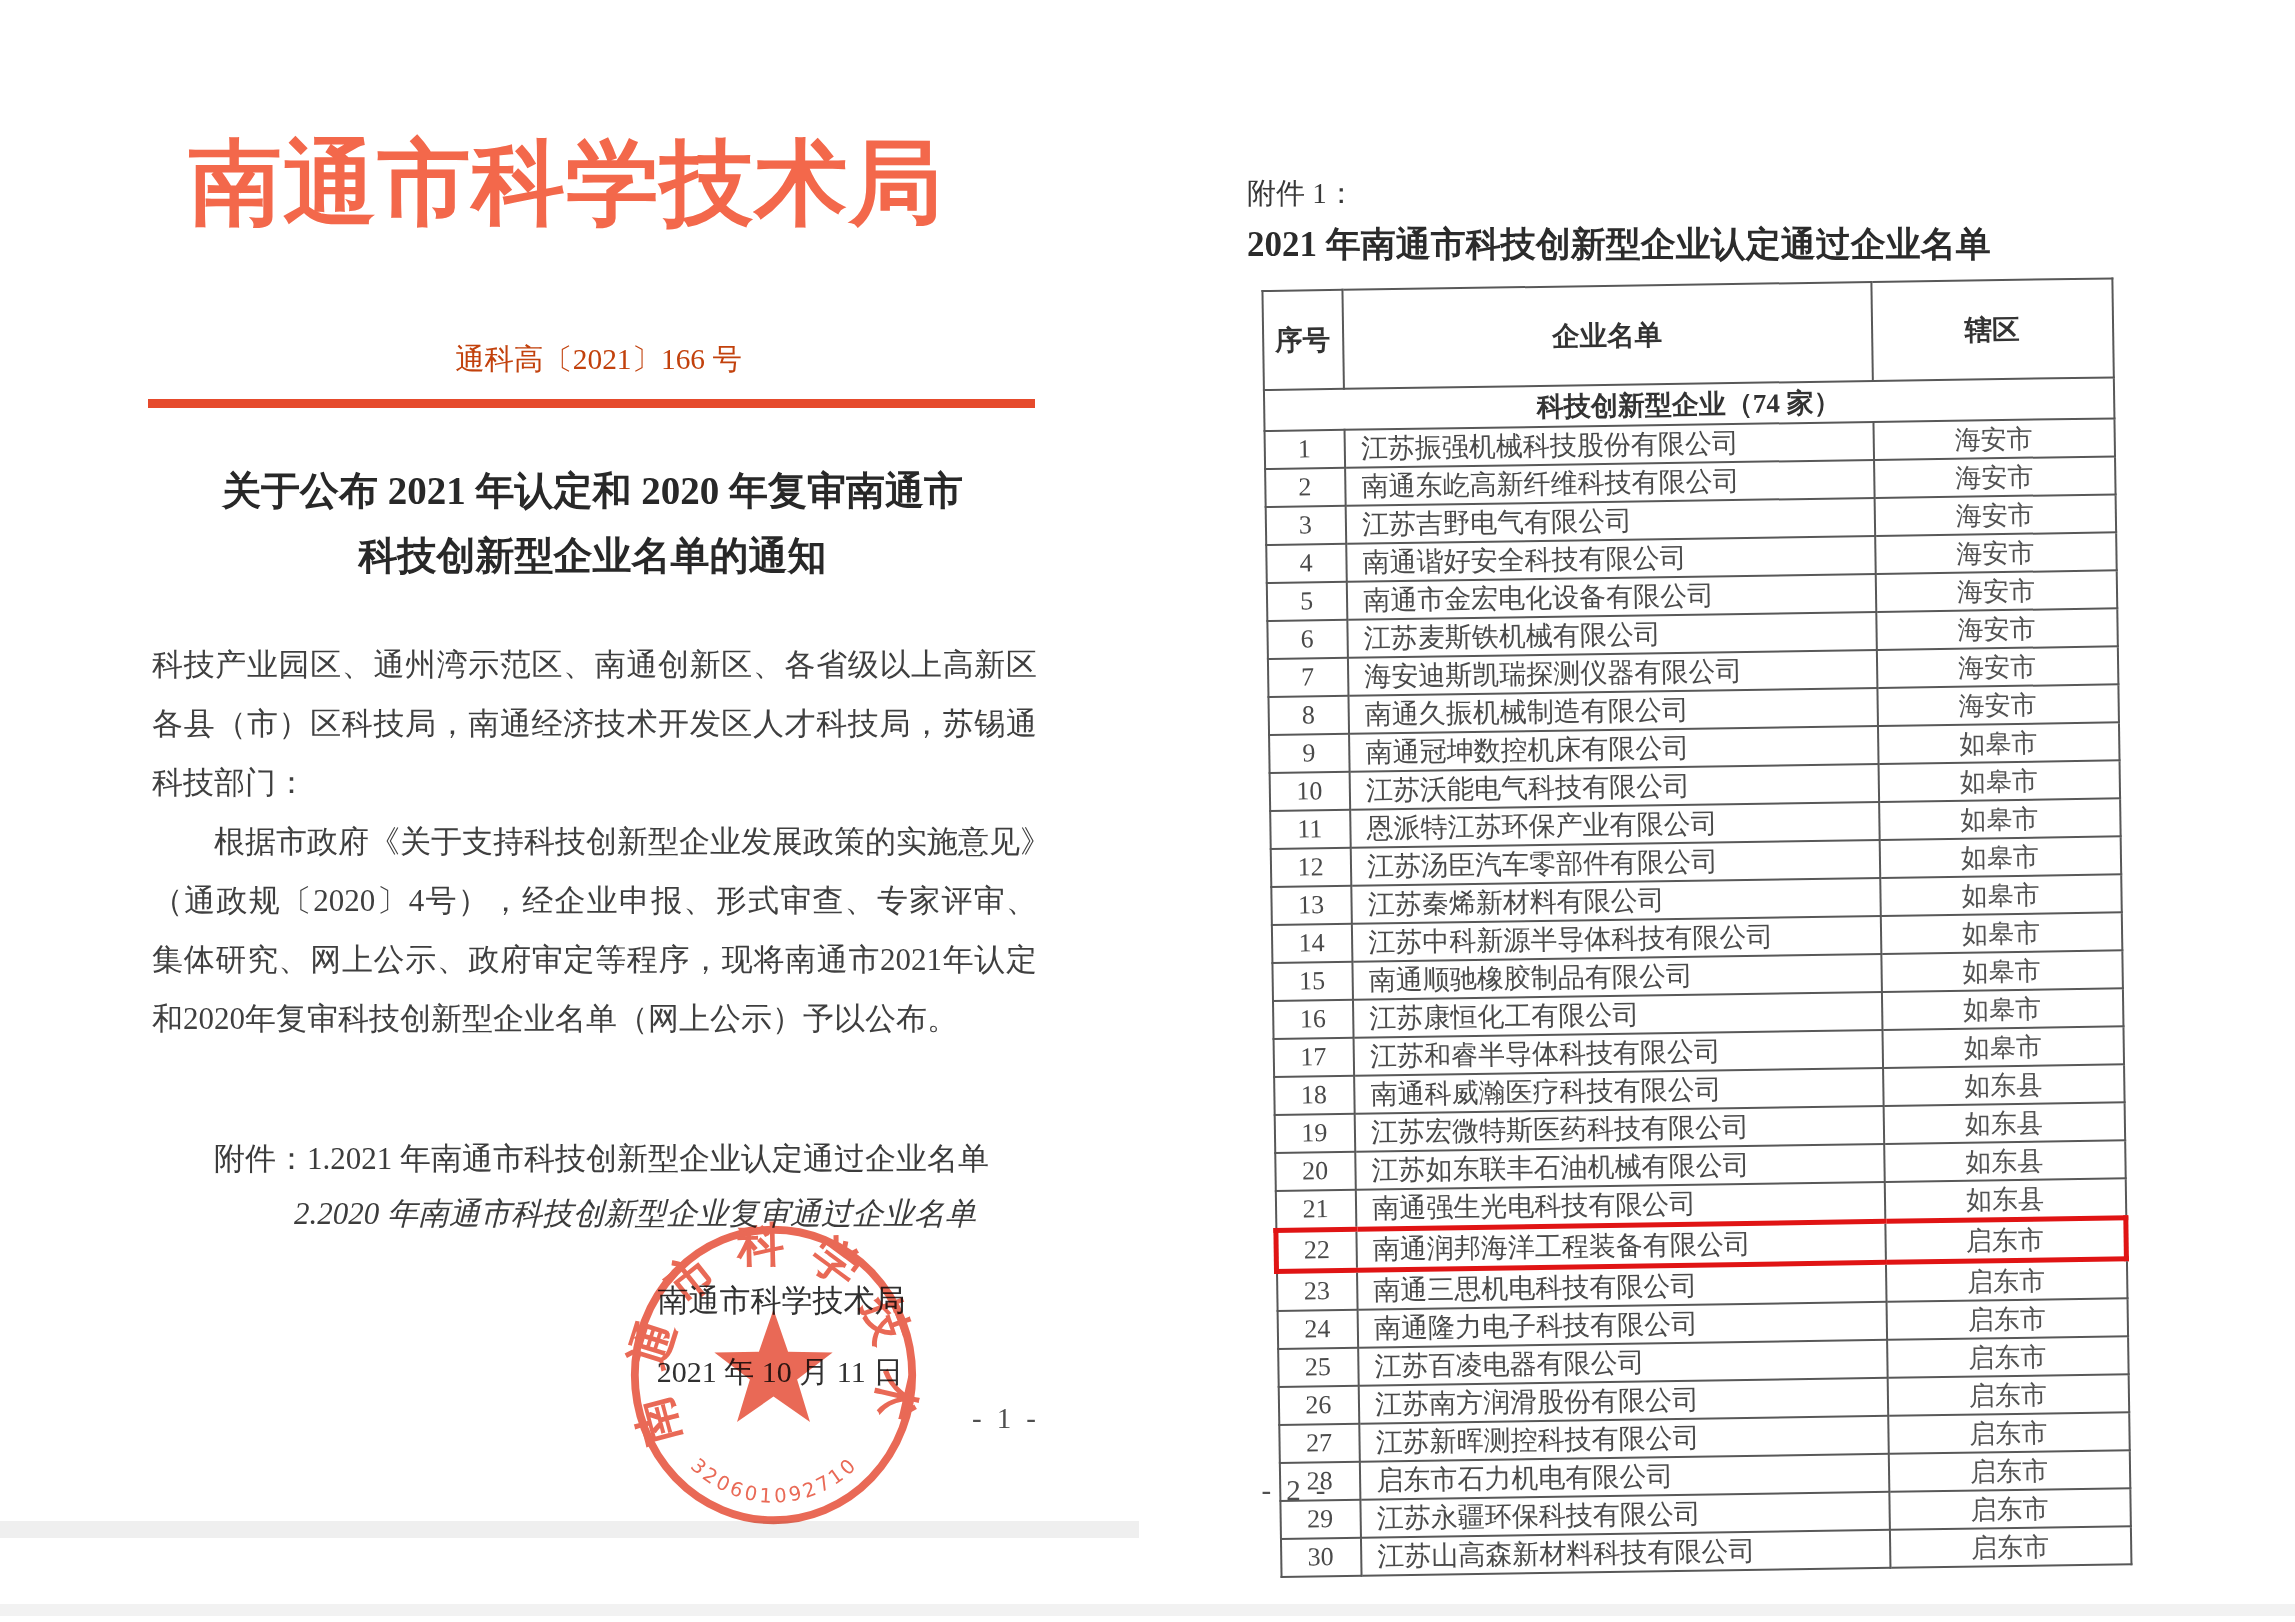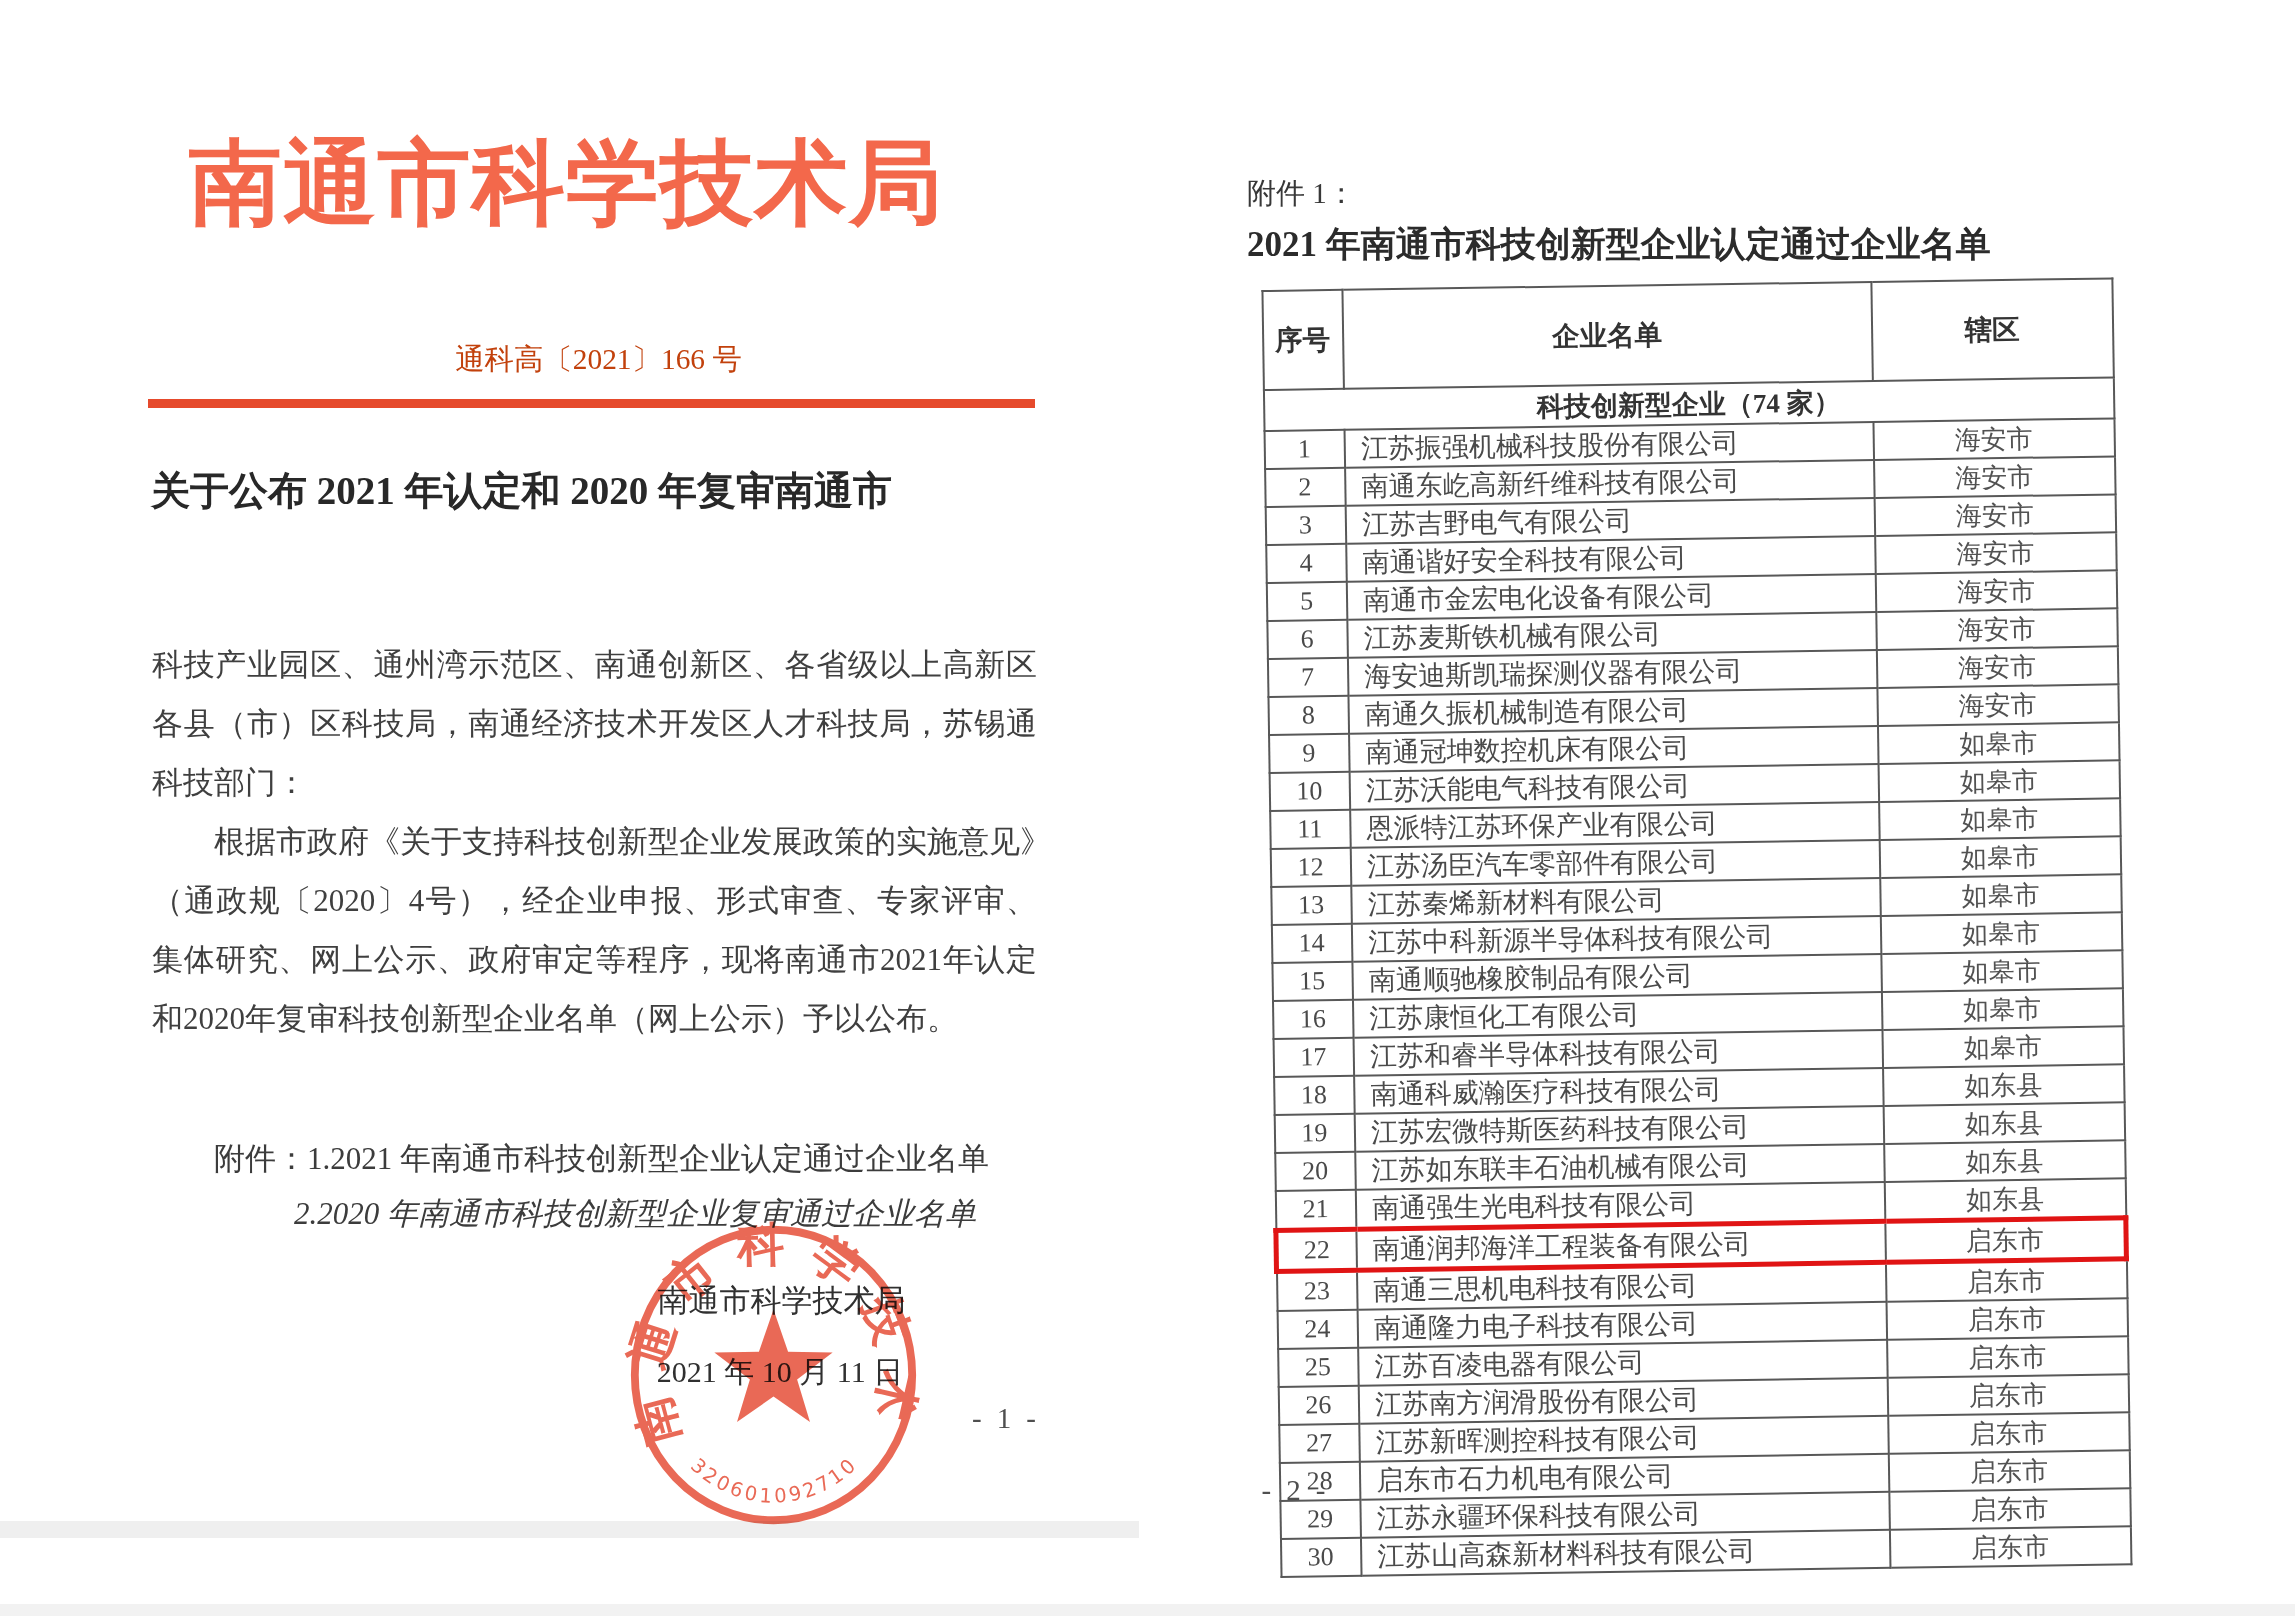--- a/index.html
+++ b/index.html
@@ -12,21 +12,21 @@
 
   
   .agency {
     left:111px; top:128px; width:910px; text-align:center;
     font-size:93px; font-weight:bold; letter-spacing:1.3px;
     color:#f3684b; line-height:111px; white-space:nowrap;
   }
   .docnum { left:157px; top:340px; width:883px; text-align:center; font-size:29.4px; color:#c2410c; }
   .redrule { left:148px; top:399px; width:887px; height:9.2px; background:#e64a2c; }
   .notice-title {
-    left:151px; top:458px; width:883px; 
+    left:151px; top:458px; width:883px; text-align:center;
     font-size:39px; font-weight:bold; color:#282828; line-height:65px;
   }
   .bodytext { left:152px; top:635px; width:885px; font-size:31px; color:#3f3f3f; }
   .body-line { height:59px; line-height:59px; text-align:justify; text-align-last:justify; white-space:nowrap; }
   .body-line.no-just { text-align-last:left; }
   .body-line.indent { text-indent:62px; }
   .attach-line { font-size:31px; color:#3c3c3c; white-space:nowrap;margin-top:27px; }
   #attach1 { left:214px; top:1111px; }
   #attach2 { left:294px; top:1166px;font-style:italic; }
   .signer { left:654px; top:1280px; width:255px; text-align:center; font-size:31px; color:#303030; z-index:3; }
@@ -68,20 +68,21 @@
   <section>
 
     <h1 class="abs agency">南通市科学技术局</h1>
 
     <div class="abs docnum">通科高〔2021〕166 号</div>
 
     <div class="abs redrule"></div>
 
     <div class="abs notice-title">
       <div>关于公布 2021 年认定和 2020 年复审南通市</div>
+      <div>科技创新型企业名单的通知</div>
     </div>
 
     <div class="abs bodytext">
       <div class="body-line">科技产业园区、通州湾示范区、南通创新区、各省级以上高新区</div>
       <div class="body-line">各县（市）区科技局，南通经济技术开发区人才科技局，苏锡通</div>
       <div class="body-line no-just">科技部门：</div>
       <div class="body-line indent">根据市政府《关于支持科技创新型企业发展政策的实施意见》</div>
       <div class="body-line">（通政规〔2020〕4号），经企业申报、形式审查、专家评审、</div>
       <div class="body-line">集体研究、网上公示、政府审定等程序，现将南通市2021年认定</div>
       <div class="body-line no-just">和2020年复审科技创新型企业名单（网上公示）予以公布。</div>

